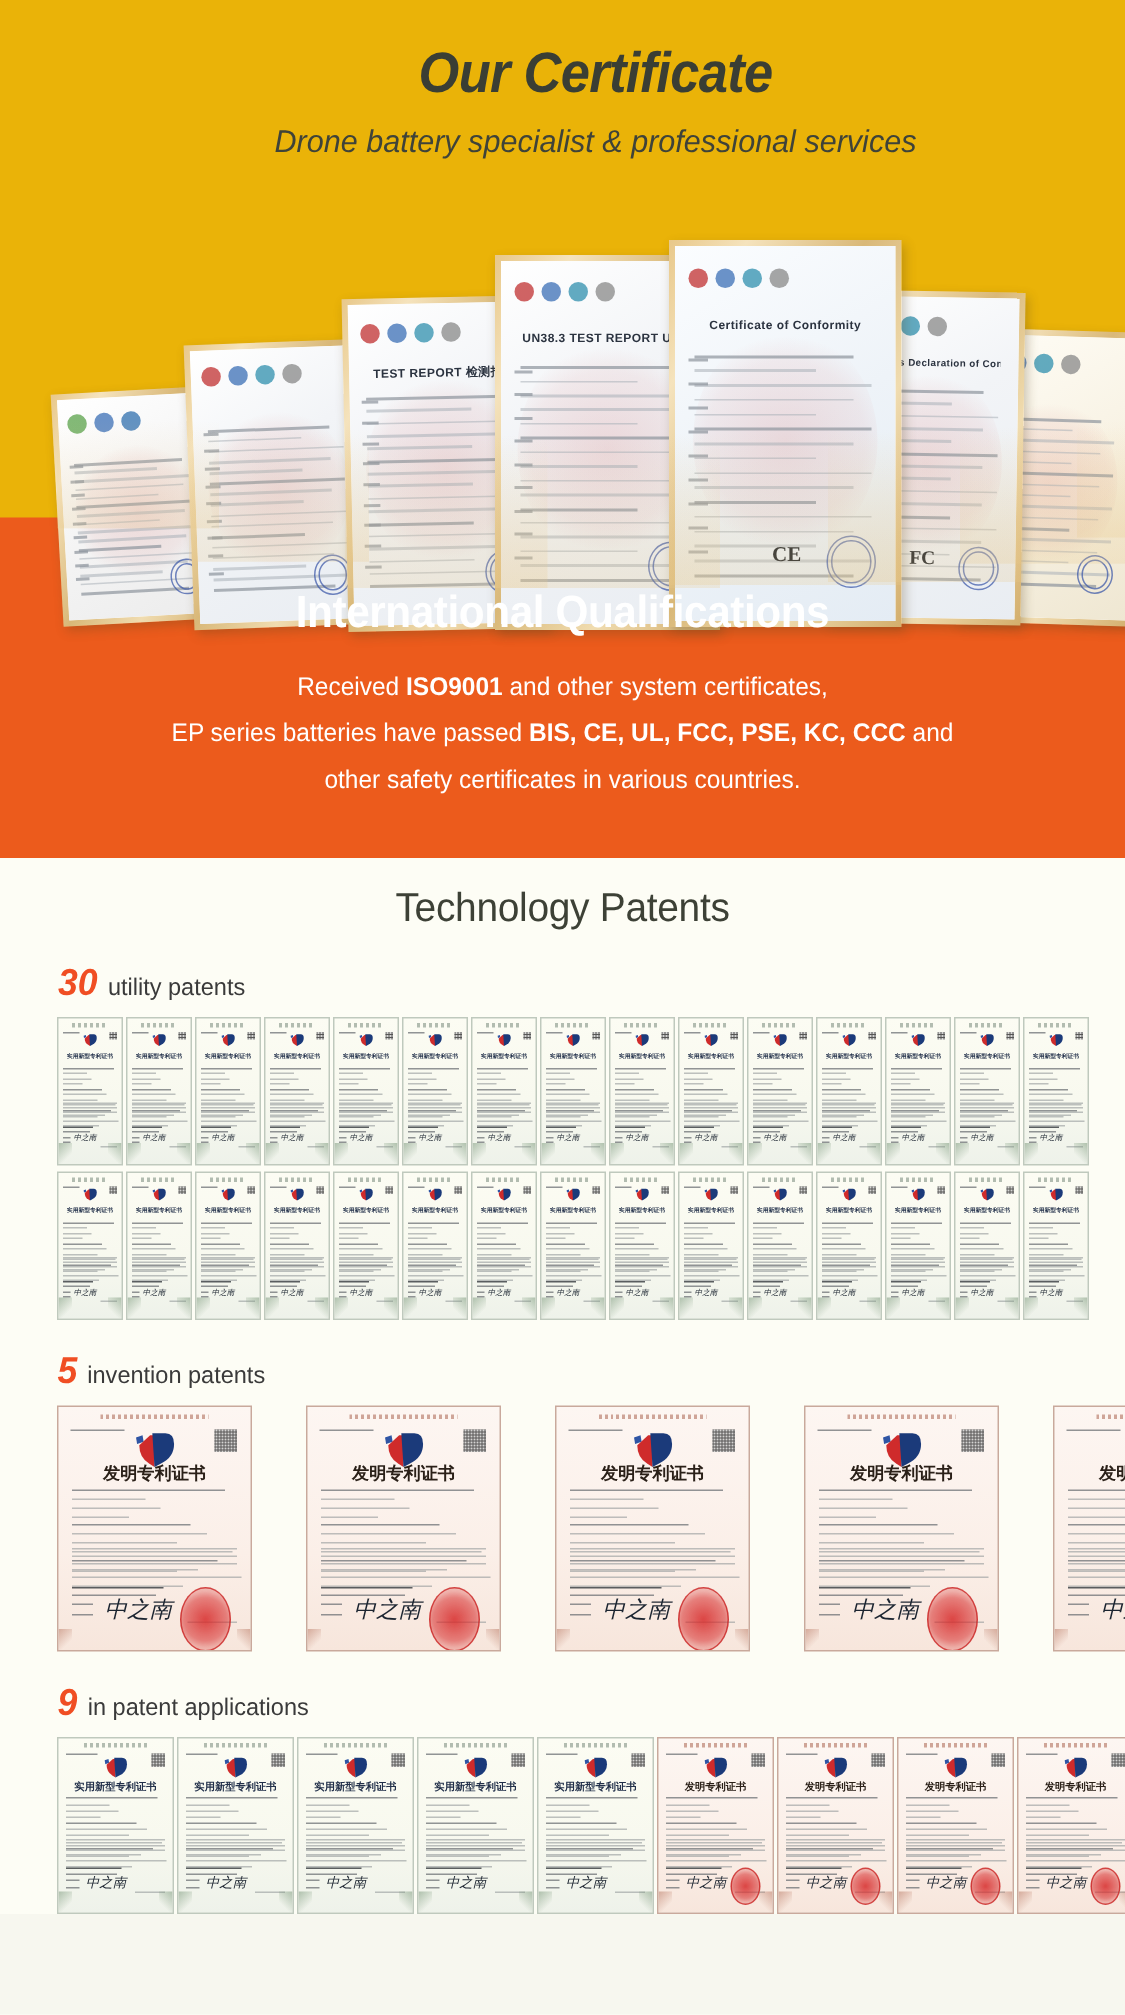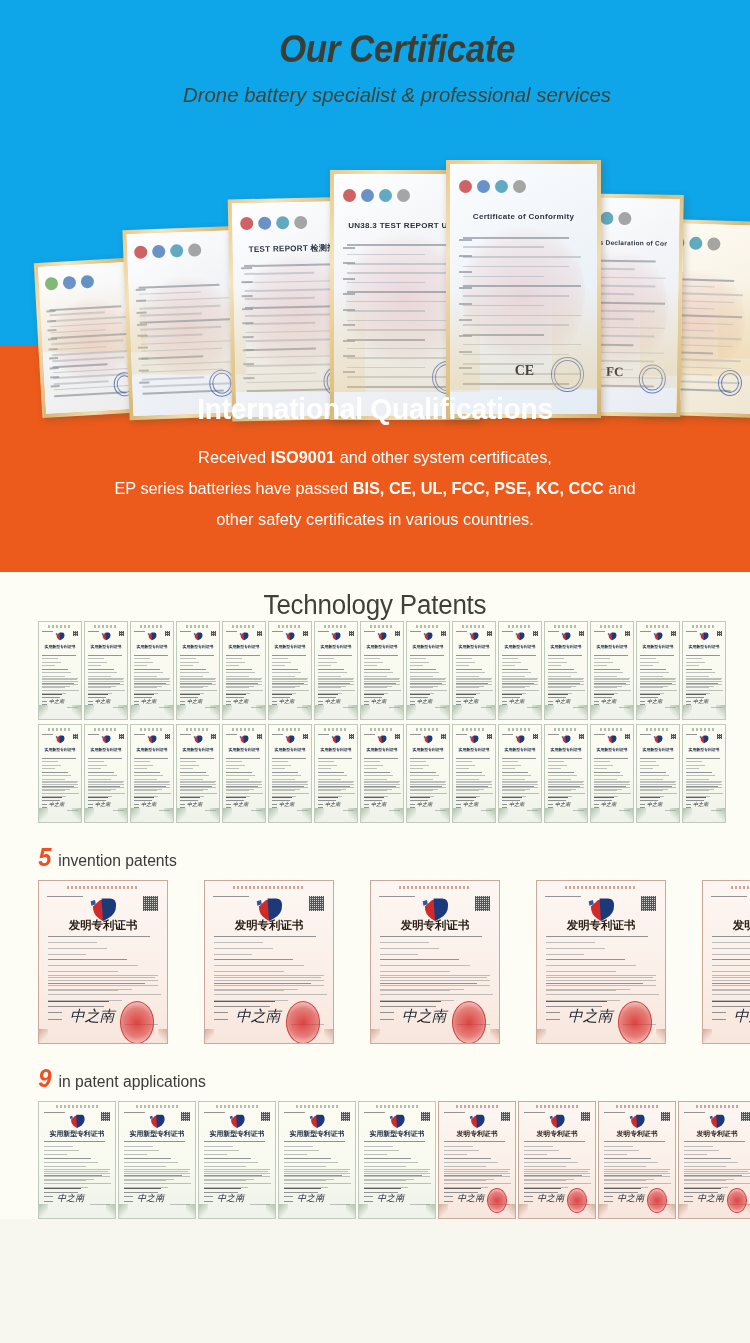--- a/index.html
+++ b/index.html
@@ -8,21 +8,21 @@
     font-family: "Liberation Sans", sans-serif;
     background: #f7f7ef;
     overflow: hidden;
     position: relative;
   }
 
   
   .hero {
     position: relative;
     width: 750px; height: 572px;
-    background: #0ea5e9;
+    background: #eab308;
     overflow: hidden;
     padding-left: 44px;
   }
   .hero-title {
     text-align: center;
     font-size: 38px;
     font-weight: bold;
     font-style: italic;
     color: #3a3e34;
     letter-spacing: -0.5px;
@@ -576,20 +576,24 @@
         <div>other safety certificates in various countries.</div>
       </div>
     </div>
   </div>
 </div>
 
 <div class="patents">
   <div class="patents-title">Technology Patents</div>
 
   <div class="group">
+    <div class="group-label">
+      <span class="group-num">30</span>
+      <span class="group-text">utility patents</span>
+    </div>
     <div class="row utility" id="u-row-1">
         <div class="cert u">
           <div class="cert-top-orn"></div>
           <div class="line dk" style="left: 6%; top: 9%; width: 28%;"></div>
           <div class="cert-emblem" style="top: 10%;">
             <svg width="10" height="9" viewBox="0 0 40 36" class="emblem-svg">
               <path d="M3 6 L9 4 L10 10 L4 12 Z" fill="#2f55a4"></path>
               <path d="M16 4 L20 4 L20 33 L15 30 Q6 24 6 13 Z" fill="#cf2b2b"></path>
               <path d="M18 2 L30 2 Q38 2 38 12 Q38 24 26 30 L20 33 Z" fill="#1b3a7a"></path>
             </svg>

